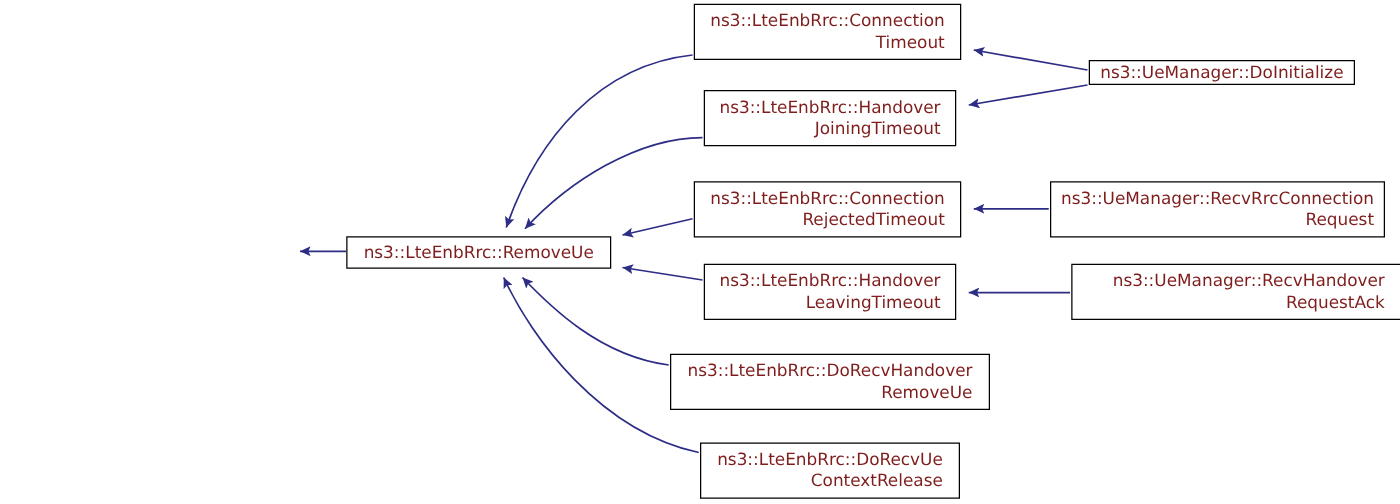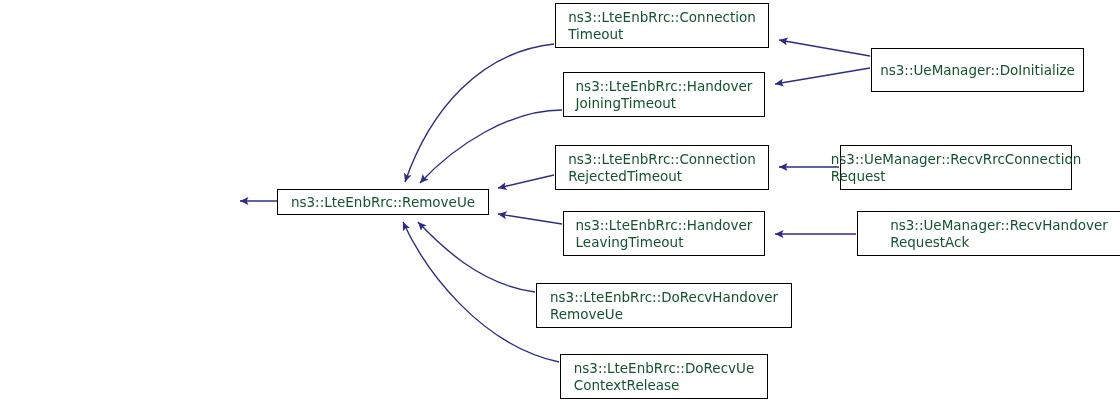--- a/index.html
+++ b/index.html
@@ -21,25 +21,25 @@
     top: 0;
     width: 1120px;
     height: 403px;
     pointer-events: none;
   }
   .node {
     position: absolute;
     box-sizing: border-box;
     border: 1px solid #000000;
     background: #ffffff;
-    color: #14532d;
+    color: #7f1d1d;
     display: flex;
     align-items: center;
     justify-content: center;
-    text-align: left;
+    text-align: right;
     font-size: 13.5px;
     line-height: 17px;
     letter-spacing: 0px;
     white-space: pre-line;
     z-index: 2;
   }
   .node.root {
     background: #b3b3b3;
     border: 1px solid #1a1a1a;
   }
@@ -95,21 +95,21 @@
 
   <div class="node" style="left:563px; top:211px; width:202px; height:45px;">ns3::LteEnbRrc::Handover
 LeavingTimeout</div>
 
   <div class="node" style="left:536px; top:283px; width:256px; height:45px;">ns3::LteEnbRrc::DoRecvHandover
 RemoveUe</div>
 
   <div class="node" style="left:560px; top:354px; width:208px; height:45px;">ns3::LteEnbRrc::DoRecvUe
 ContextRelease</div>
 
-  <div class="node" style="left:871px; top:48px; width:213px; height:44px;">ns3::UeManager::DoInitialize</div>
+  <div class="node" style="left:871px; top:48px; width:213px; height:20px;">ns3::UeManager::DoInitialize</div>
 
-  <div class="node" style="left:840px; top:145px; width:232px; height:45px;">ns3::UeManager::RecvRrcConnection
+  <div class="node" style="left:840px; top:145px; width:268px; height:45px;">ns3::UeManager::RecvRrcConnection
 Request</div>
 
   <div class="node" style="left:857px; top:211px; width:284px; height:45px;">ns3::UeManager::RecvHandover
 RequestAck</div>
 
 </div>
 
 </body></html>

